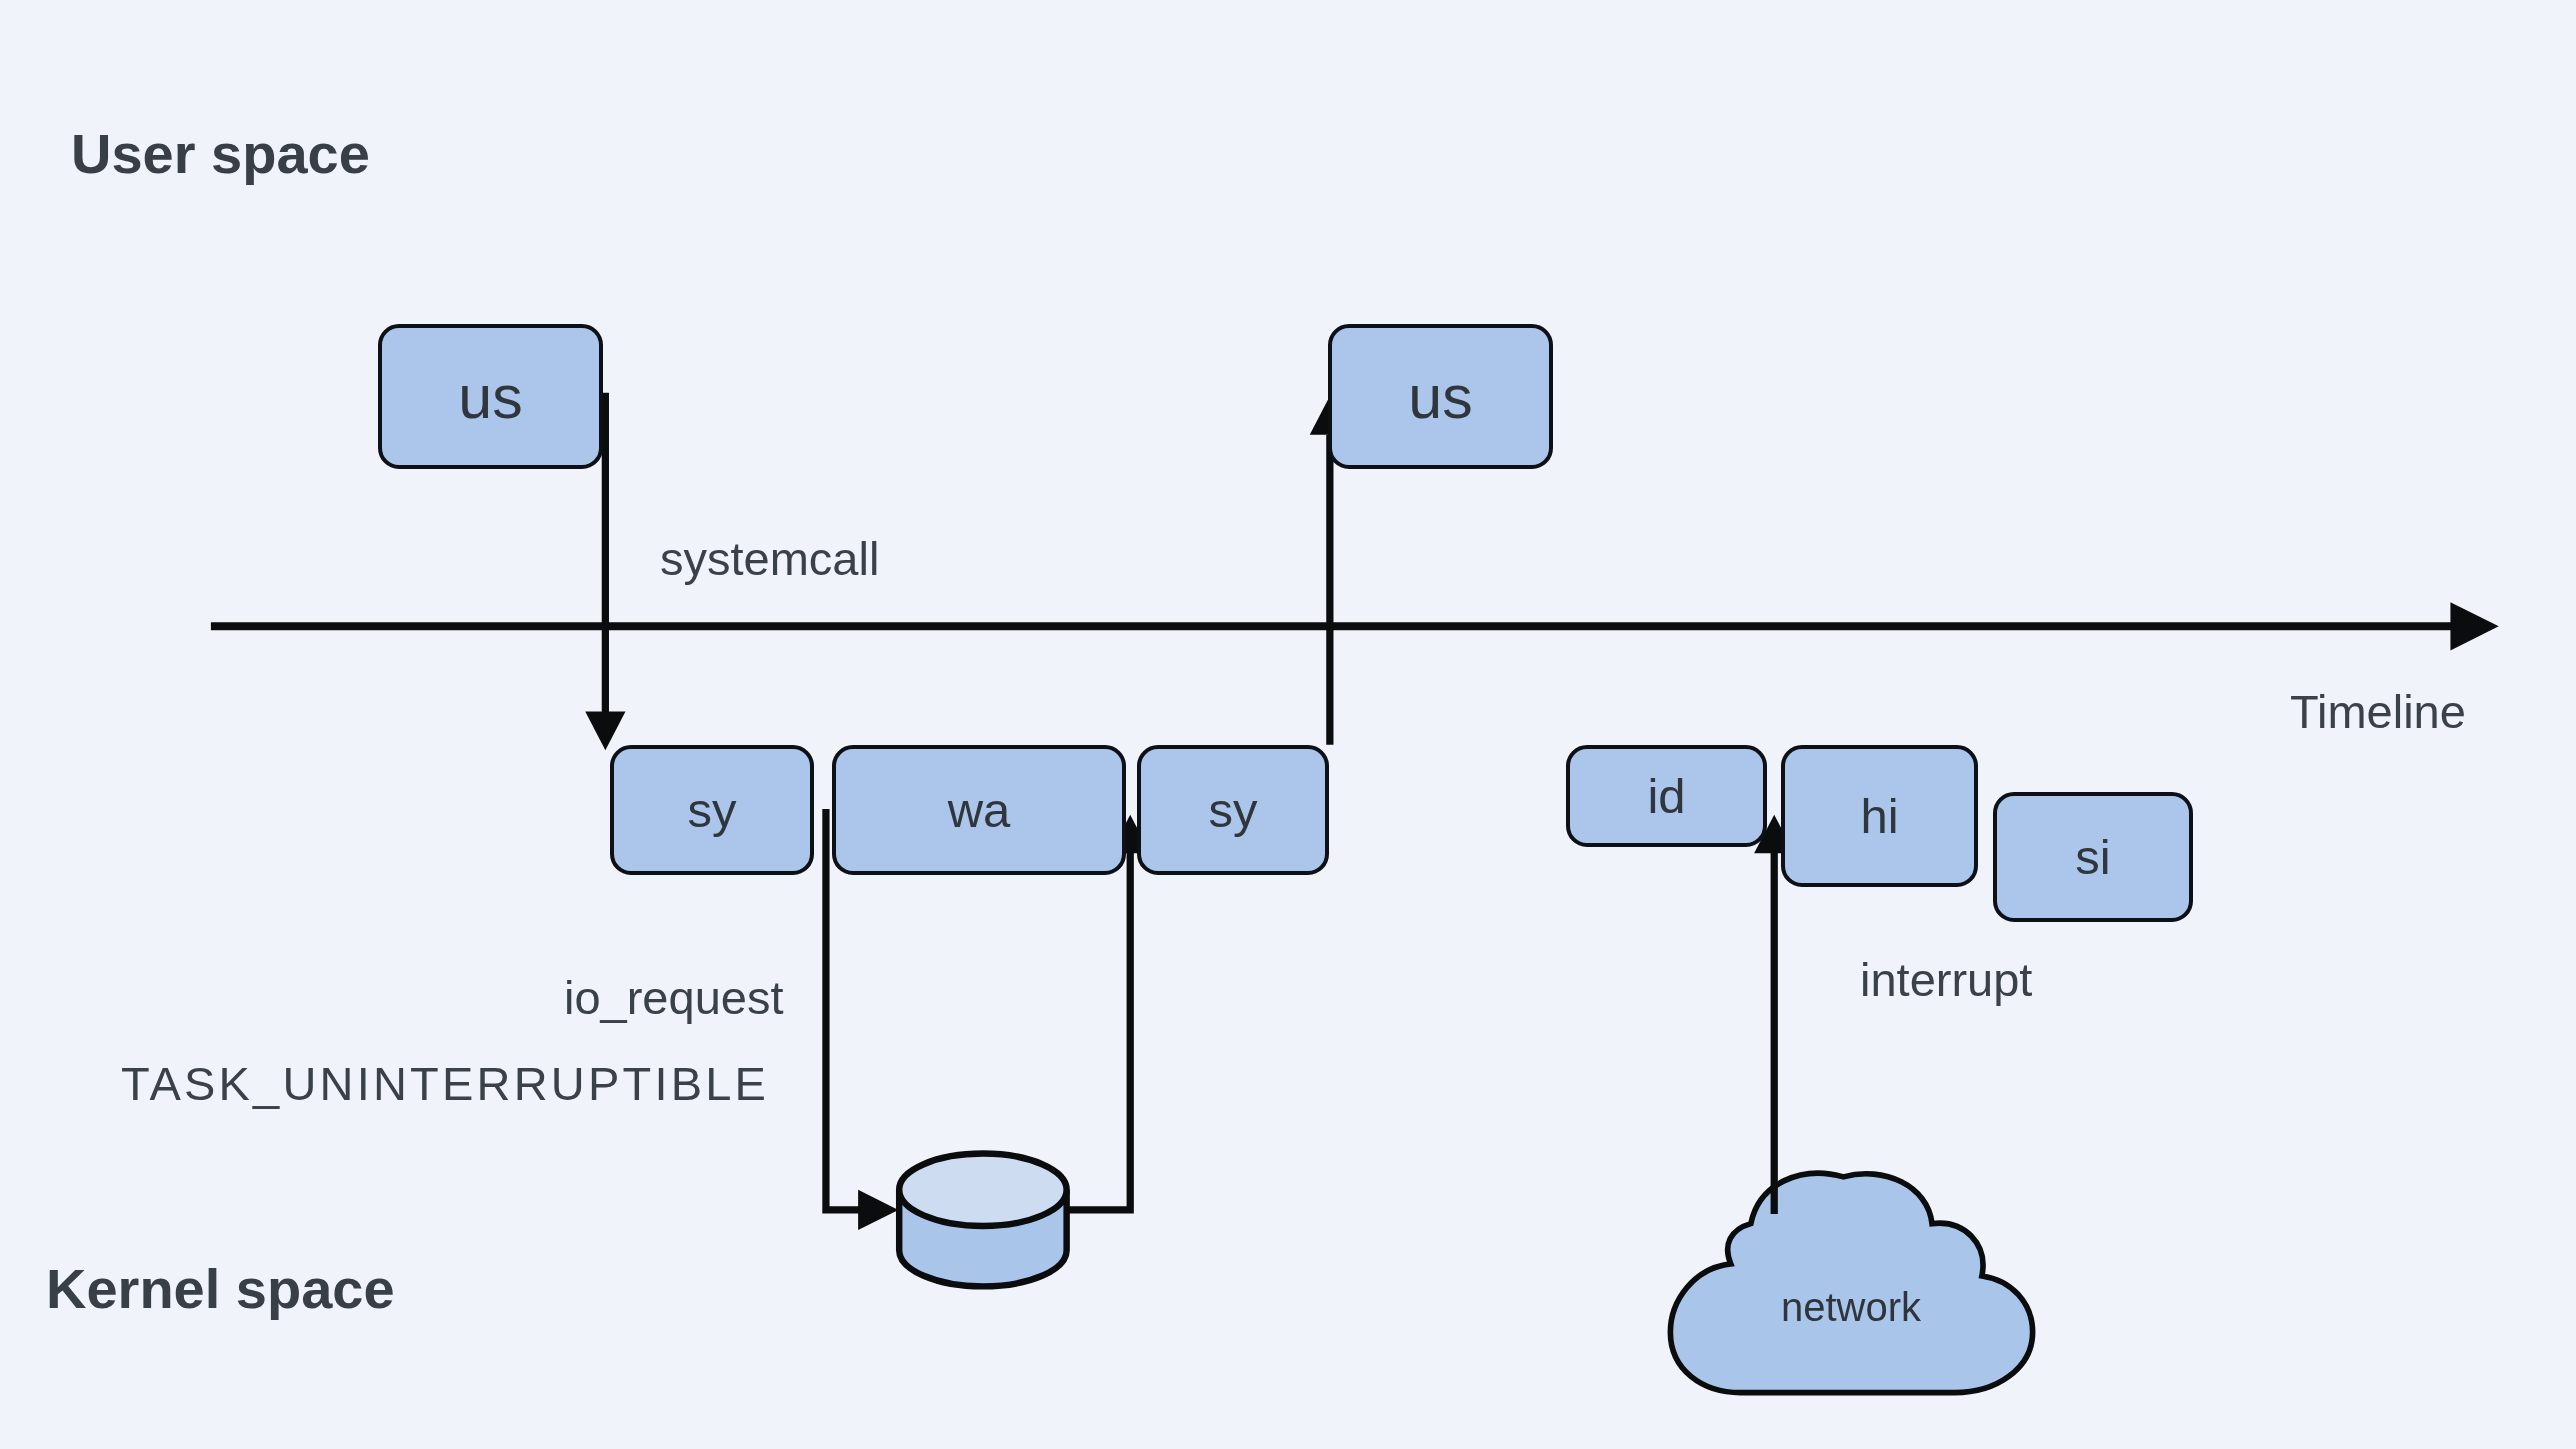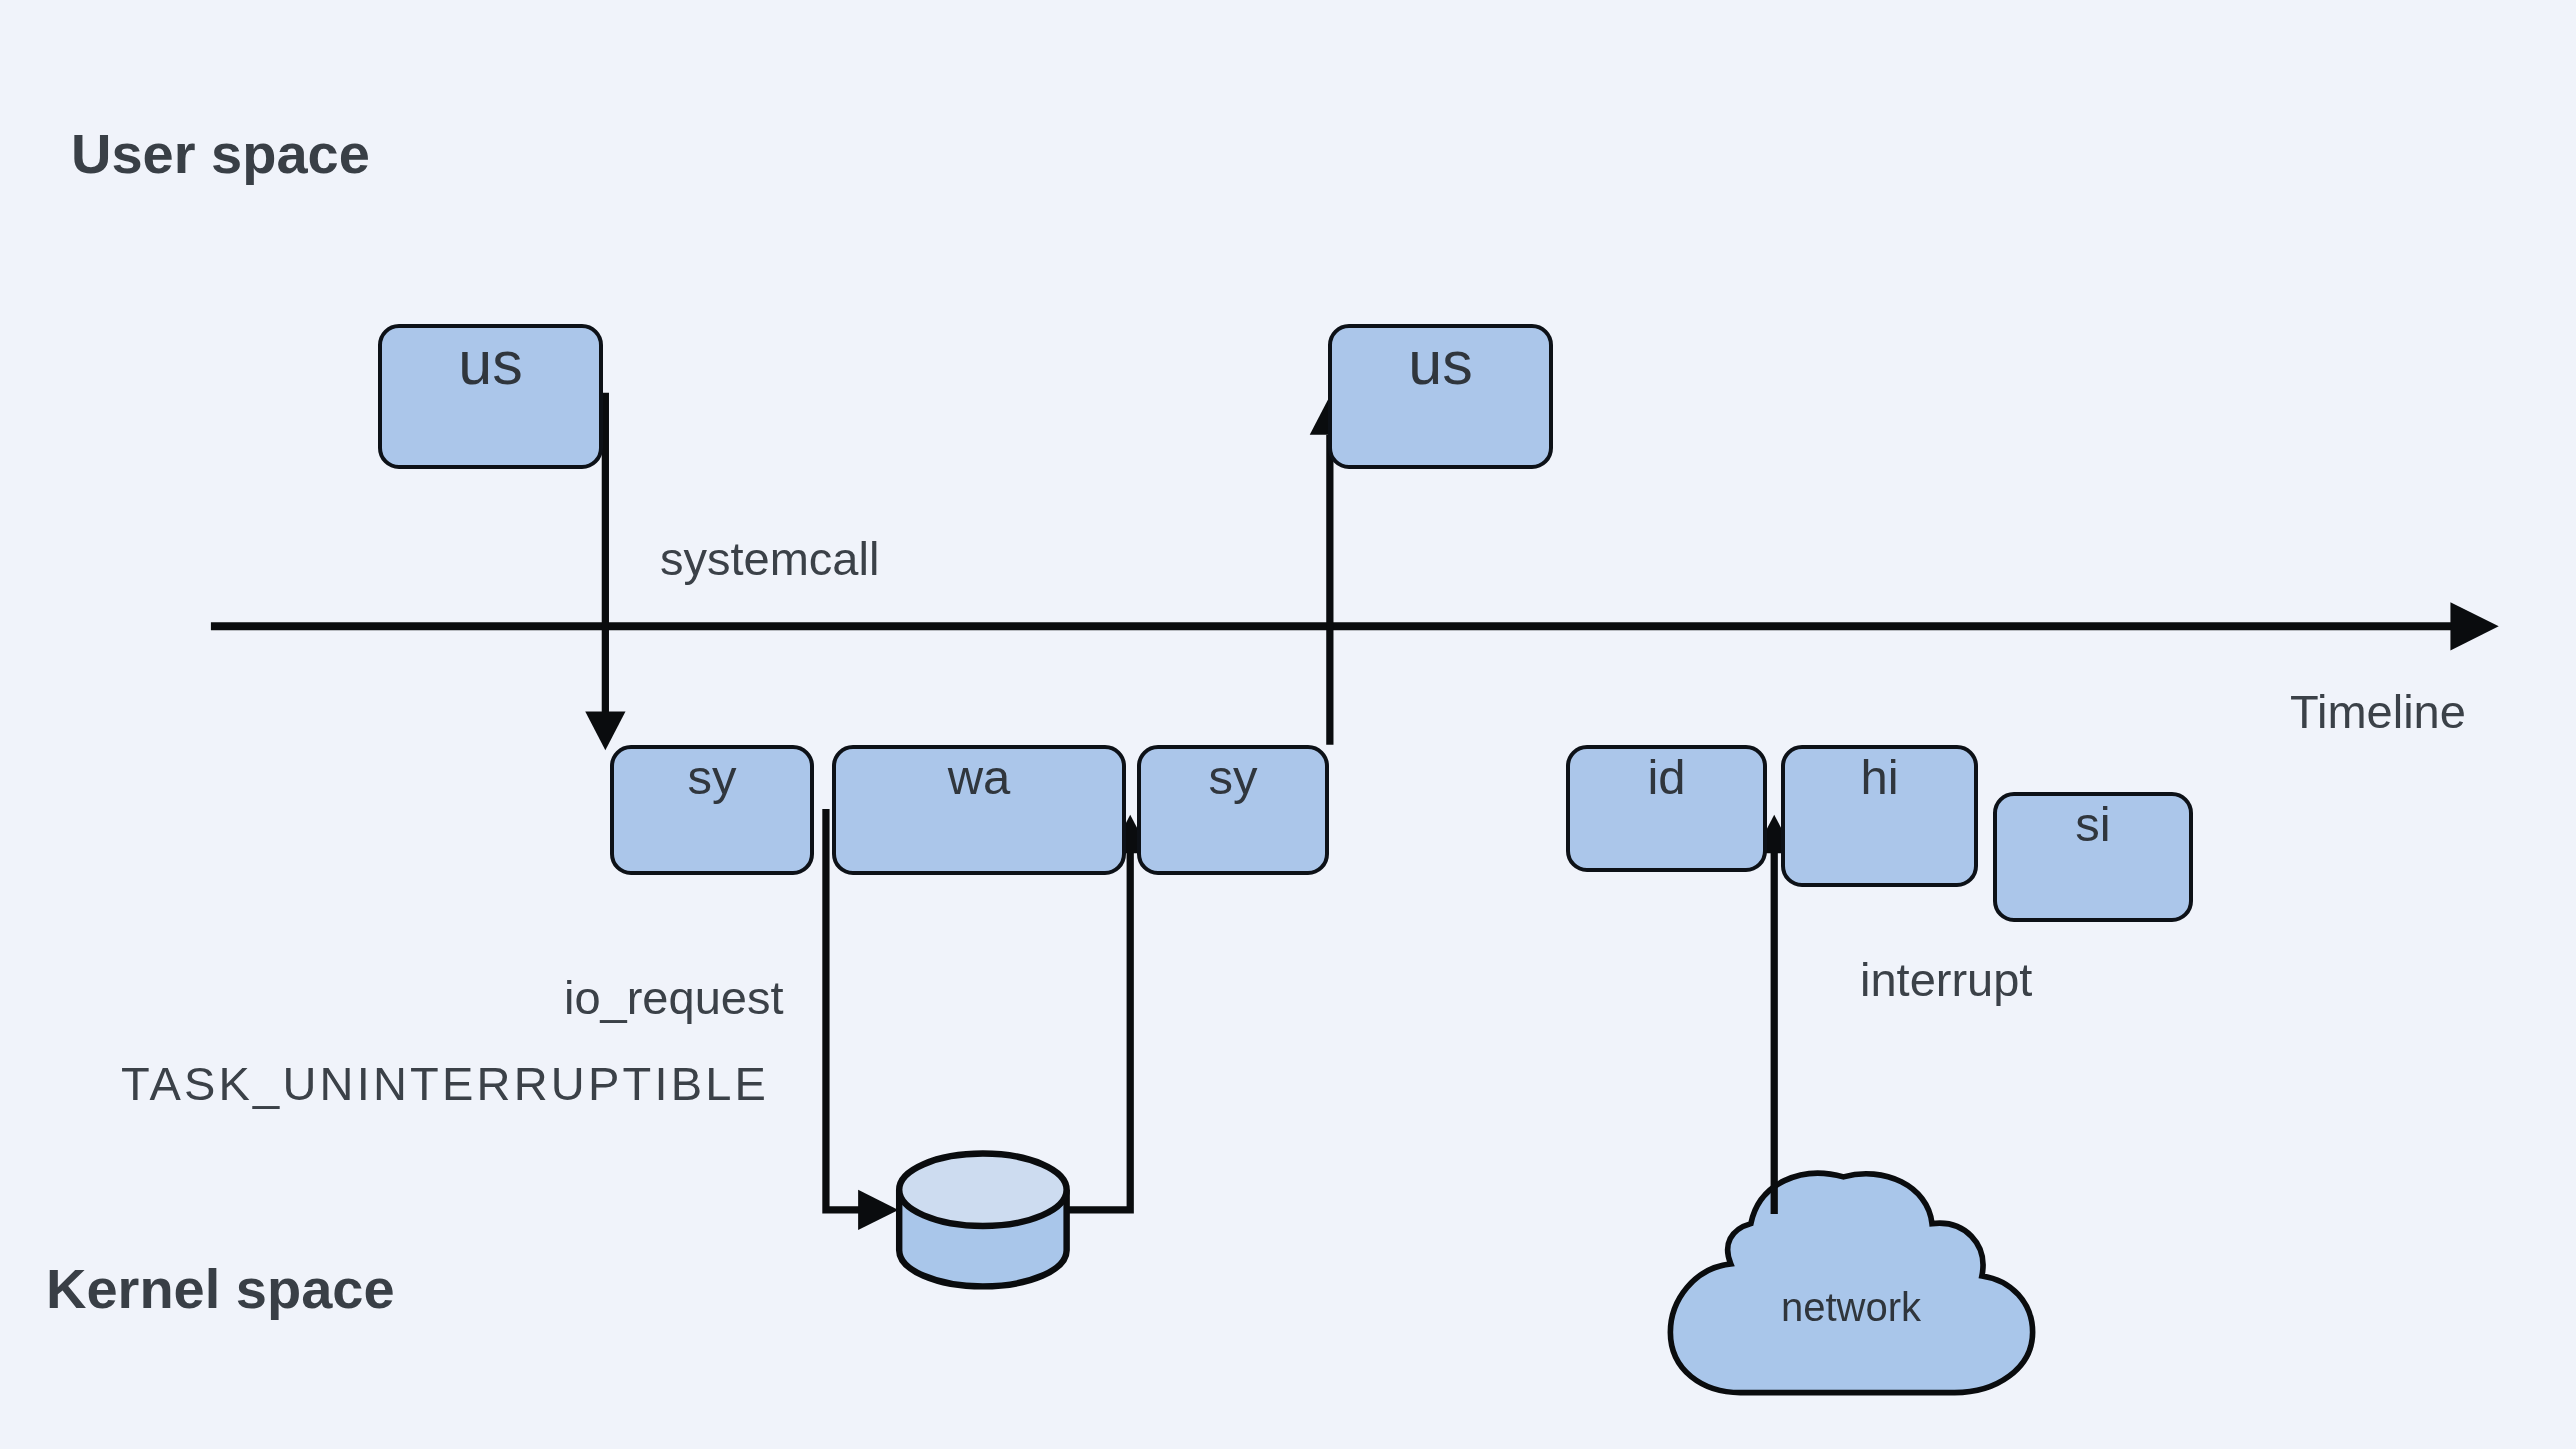--- a/index.html
+++ b/index.html
@@ -20,21 +20,21 @@
     position:absolute;
     font-size:47px;color:#3b4148;
     white-space:nowrap;
   }
   .state-box{
     position:absolute;
     box-sizing:border-box;
     background:#abc6ea;
     border:4.8px solid #0d1117;
     border-radius:21px;
-    display:flex;align-items:flex-start;justify-content:center;
+    display:flex;align-items:center;justify-content:center;
     color:#30363d;
   }
   .user-box{font-size:61px;}
   .kernel-box{font-size:49px;}
   .cloud-label{
     position:absolute;
     font-size:40px;color:#2f353c;
     text-align:center;
     white-space:nowrap;
   }
@@ -114,21 +114,21 @@
   </div>
 
   <div class="state-box kernel-box" style="left:832px;top:745px;width:294px;height:130px;">
     <span>wa</span>
   </div>
 
   <div class="state-box kernel-box" style="left:1137px;top:745px;width:192px;height:130px;">
     <span>sy</span>
   </div>
 
-  <div class="state-box kernel-box" style="left:1566px;top:745px;width:201px;height:127px;">
+  <div class="state-box kernel-box" style="left:1566px;top:745px;width:201px;height:102px;">
     <span>id</span>
   </div>
 
   <div class="state-box kernel-box" style="left:1781px;top:745px;width:197px;height:142px;">
     <span>hi</span>
   </div>
 
   <div class="state-box kernel-box" style="left:1993px;top:745px;width:200px;height:130px;margin-top:47px;">
     <span>si</span>
   </div>

